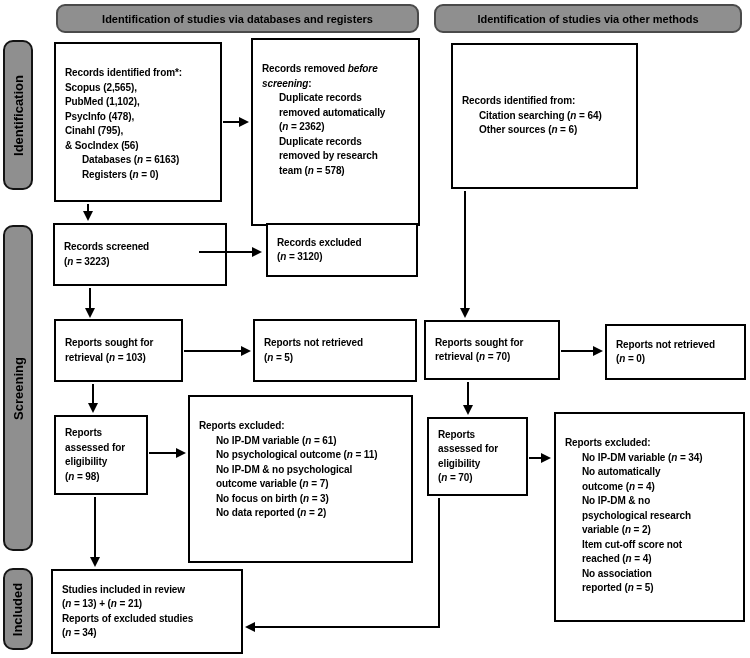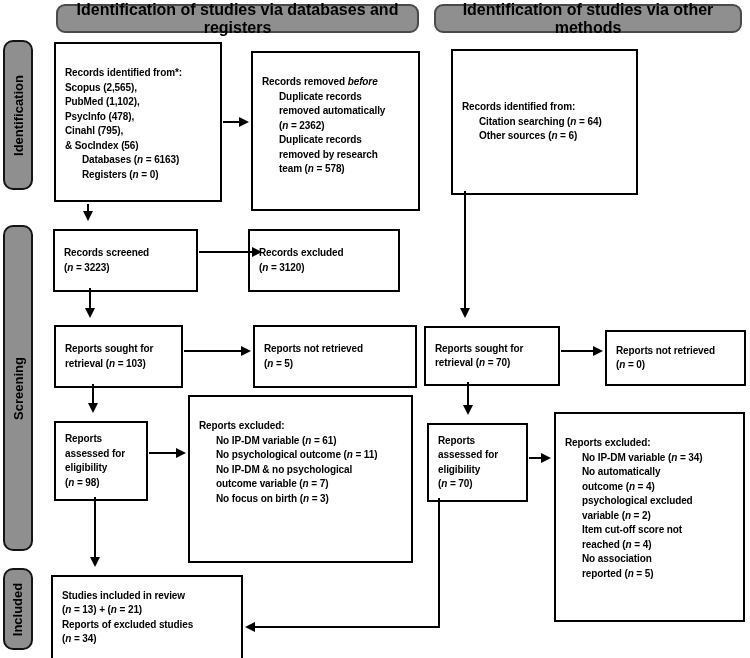--- a/index.html
+++ b/index.html
@@ -8,36 +8,36 @@
   }
   html,body{margin:0;padding:0;background:var(--background);}
   .canvas{
     position:relative;width:750px;height:658px;background:var(--background);
     font-family:"Liberation Sans",sans-serif;color:var(--text);overflow:hidden;
   }
   .band{
     position:absolute;box-sizing:border-box;background:var(--band-fill);
     border:2px solid var(--band-border);border-radius:9px;
     display:flex;align-items:center;justify-content:center;
-    font-weight:700;font-size:16px;color:#000;text-align:center;
+    font-weight:700;font-size:11px;color:#000;text-align:center;
   }
   .side{
     position:absolute;box-sizing:border-box;background:var(--band-fill);
     border:2px solid #141414;border-radius:10px;
     display:flex;align-items:center;justify-content:center;
     font-weight:700;font-size:13px;color:#000;
   }
   .side span{transform:rotate(-90deg);white-space:nowrap;display:block;}
   .box{
     position:absolute;box-sizing:border-box;background:var(--box-fill);
     border:2px solid var(--box-border);
     font-size:10px;font-weight:700;line-height:1.45;letter-spacing:-0.1px;
     padding:22px 3px 4px 9px;
   }
-  .box.center{display:flex;flex-direction:column;justify-content:center;padding-top:2px;padding-bottom:2px;margin-top:6px;}
+  .box.center{display:flex;flex-direction:column;justify-content:center;padding-top:2px;padding-bottom:2px;}
   .line{white-space:pre;}
   .line.ind{padding-left:17px;}
   svg.arrows{position:absolute;left:0;top:0;pointer-events:none;}
   svg.arrows line, svg.arrows polyline{stroke:var(--arrow);stroke-width:2;fill:none;}
 </style>
 </head>
 <body>
 
 <div class="canvas">
 
@@ -61,40 +61,41 @@
   <div class="box" style="left:54px;top:42px;width:168px;height:160px">
       <div class="line">Records identified from*:</div>
       <div class="line">Scopus (2,565),</div>
       <div class="line">PubMed (1,102),</div>
       <div class="line">PsycInfo (478),</div>
       <div class="line">Cinahl (795),</div>
       <div class="line">&amp; SocIndex (56)</div>
       <div class="line ind">Databases (<i>n</i> = 6163)</div>
       <div class="line ind">Registers (<i>n</i> = 0)</div>
     </div>
-  <div class="box" style="left:251px;top:51px;width:169px;height:160px">
+  <div class="box" style="left:251px;top:38px;width:169px;height:188px">
       <div class="line">Records removed <i>before</i></div>
+      <div class="line"><i>screening</i>:</div>
       <div class="line ind">Duplicate records</div>
       <div class="line ind">removed automatically</div>
       <div class="line ind">(<i>n</i> = 2362)</div>
       <div class="line ind">Duplicate records</div>
       <div class="line ind">removed by research</div>
       <div class="line ind">team (<i>n</i> = 578)</div>
     </div>
   <div class="box center" style="left:451px;top:43px;width:187px;height:146px">
       <div class="line">Records identified from:</div>
       <div class="line ind">Citation searching (<i>n</i> = 64)</div>
       <div class="line ind">Other sources (<i>n</i> = 6)</div>
     </div>
 
-  <div class="box center" style="left:53px;top:223px;width:145px;height:63px">
+  <div class="box center" style="left:53px;top:223px;width:174px;height:63px">
       <div class="line">Records screened</div>
       <div class="line">(<i>n</i> = 3223)</div>
     </div>
-  <div class="box center" style="left:248px;top:223px;width:152px;height:63px">
+  <div class="box center" style="left:266px;top:223px;width:152px;height:54px">
       <div class="line">Records excluded</div>
       <div class="line">(<i>n</i> = 3120)</div>
     </div>
 
   <div class="box center" style="left:54px;top:319px;width:129px;height:63px">
       <div class="line">Reports sought for</div>
       <div class="line">retrieval (<i>n</i> = 103)</div>
     </div>
   <div class="box center" style="left:253px;top:319px;width:164px;height:63px">
       <div class="line">Reports not retrieved</div>
@@ -115,33 +116,35 @@
       <div class="line">eligibility</div>
       <div class="line">(<i>n</i> = 98)</div>
     </div>
   <div class="box" style="left:188px;top:395px;width:225px;height:168px">
       <div class="line">Reports excluded:</div>
       <div class="line ind">No IP-DM variable (<i>n</i> = 61)</div>
       <div class="line ind">No psychological outcome (<i>n</i> = 11)</div>
       <div class="line ind">No IP-DM &amp; no psychological</div>
       <div class="line ind">outcome variable (<i>n</i> = 7)</div>
       <div class="line ind">No focus on birth (<i>n</i> = 3)</div>
+      <div class="line ind">No data reported (<i>n</i> = 2)</div>
     </div>
   <div class="box center" style="left:427px;top:417px;width:101px;height:79px">
       <div class="line">Reports</div>
       <div class="line">assessed for</div>
       <div class="line">eligibility</div>
       <div class="line">(<i>n</i> = 70)</div>
     </div>
   <div class="box" style="left:554px;top:412px;width:191px;height:210px">
       <div class="line">Reports excluded:</div>
       <div class="line ind">No IP-DM variable (<i>n</i> = 34)</div>
       <div class="line ind">No automatically</div>
       <div class="line ind">outcome (<i>n</i> = 4)</div>
-      <div class="line ind">psychological excluded</div>
+      <div class="line ind">No IP-DM &amp; no</div>
+      <div class="line ind">psychological research</div>
       <div class="line ind">variable (<i>n</i> = 2)</div>
       <div class="line ind">Item cut-off score not</div>
       <div class="line ind">reached (<i>n</i> = 4)</div>
       <div class="line ind">No association</div>
       <div class="line ind">reported (<i>n</i> = 5)</div>
     </div>
 
   <div class="box center" style="left:51px;top:569px;width:192px;height:85px">
       <div class="line">Studies included in review</div>
       <div class="line">(<i>n</i> = 13) + (<i>n</i> = 21)</div>

